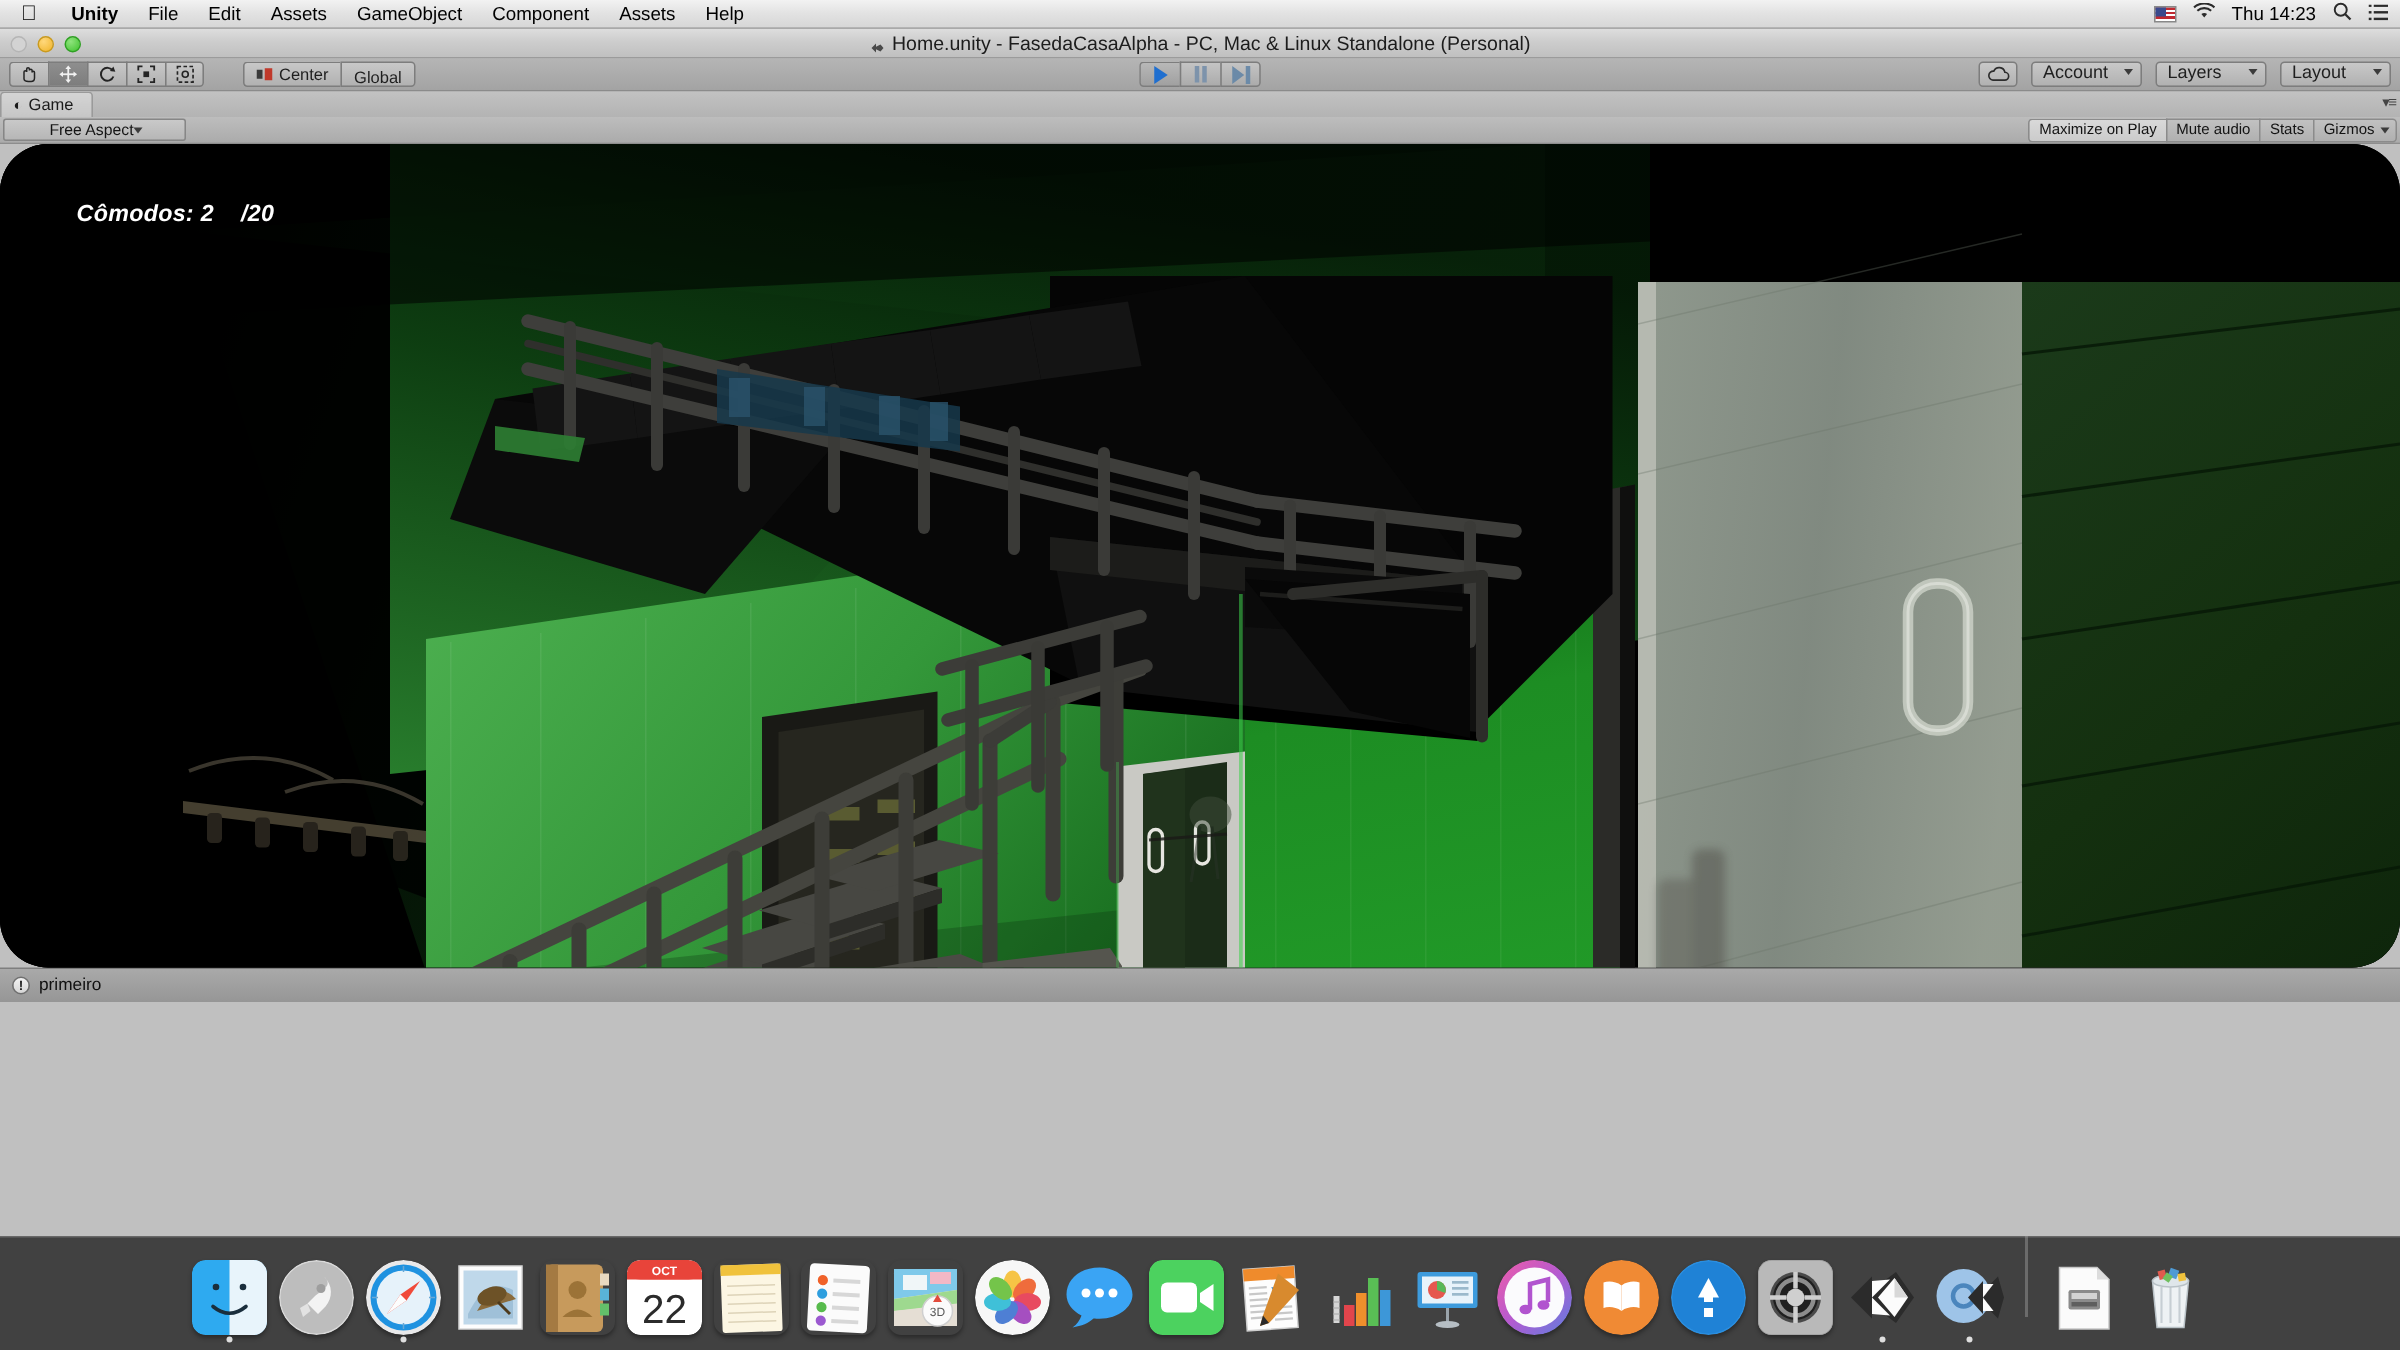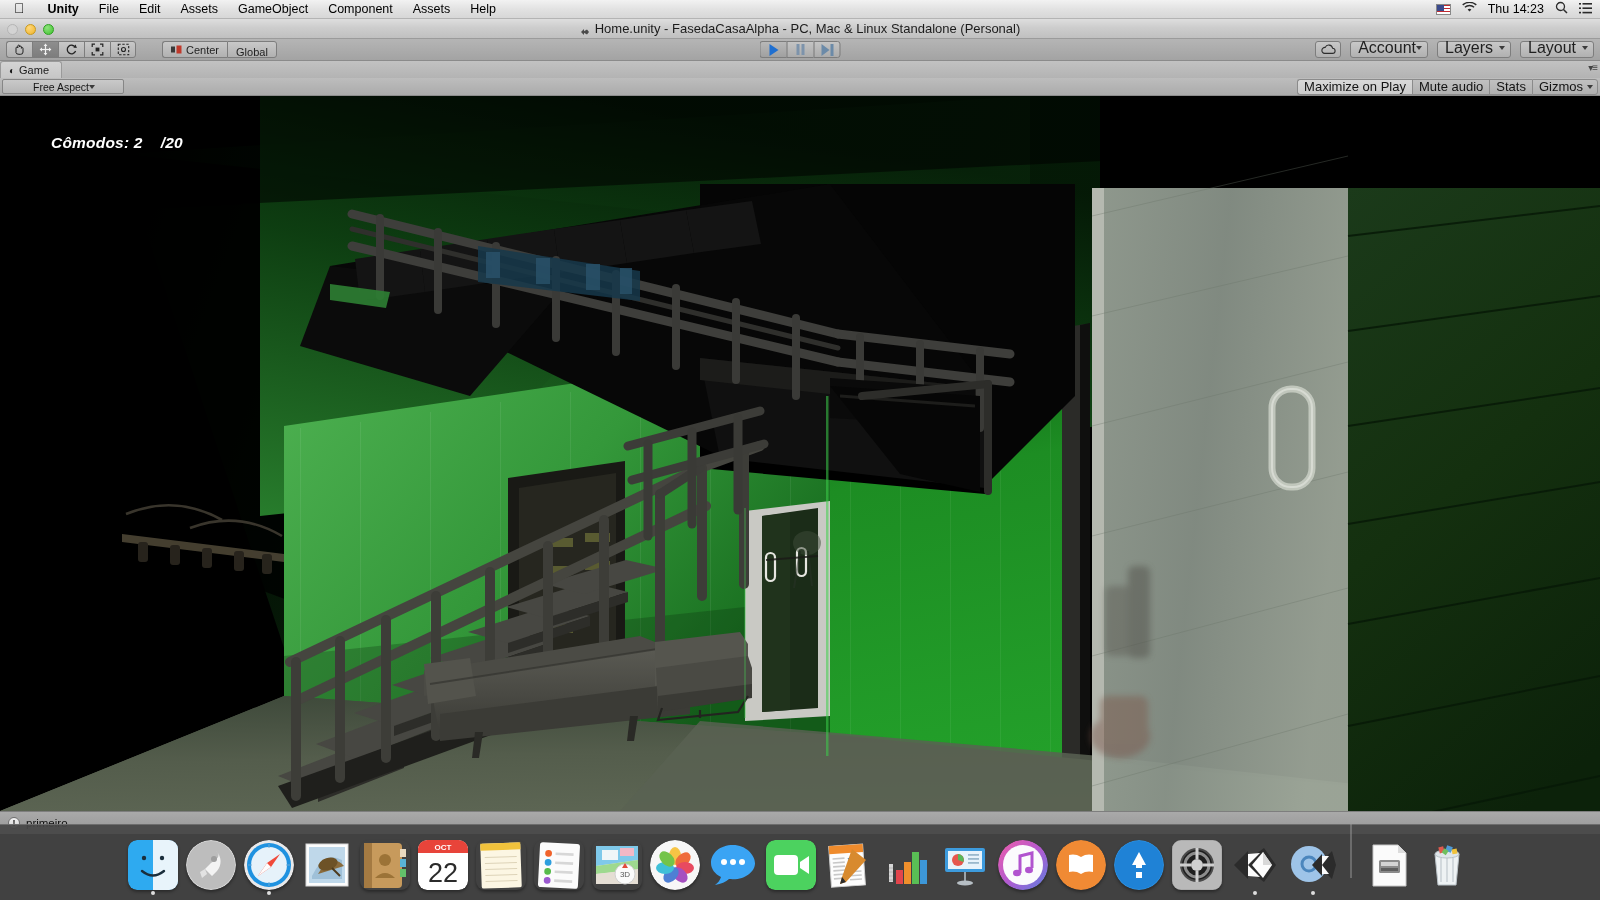--- a/index.html
+++ b/index.html
@@ -137,21 +137,21 @@
     width: 26px; height: 17px; border-radius: 3px;
     background: linear-gradient(to bottom, #c8c8c8, #b1b1b1);
     border: 1px solid #7d7d7d;
     display:flex; align-items:center; justify-content:center;
   }
   .dropbtn {
     height: 17px; min-width: 74px; border-radius: 3px;
     background: linear-gradient(to bottom, #c8c8c8, #b1b1b1);
     border: 1px solid #7d7d7d;
     display: flex; align-items: center; justify-content: space-between;
-    padding: 0 5px 4px 7px; font-size: 16px; color: #1f1f1f;
+    padding: 0 5px 4px 7px; font-size: 12px; color: #1f1f1f;
   }
   .caret { width:0;height:0;border-top:4px solid #3b3b3b;border-left:3.5px solid transparent;border-right:3.5px solid transparent; }
 
   
   #tabstrip {
     height: 17px;
     background: linear-gradient(to bottom, #c2c2c2, #b3b3b3);
     display: flex; align-items: flex-end;
     position: relative;
   }
@@ -179,33 +179,34 @@
   #aspect {
     width: 122px; height: 15px; border-radius: 2px;
     background: linear-gradient(to bottom, #c9c9c9, #b6b6b6);
     border: 1px solid #868686;
     display: flex; align-items: center; justify-content: center;
     padding: 0 4px 0 6px; font-size: 10.5px; color: #151515;
   }
   #gamebar-right { margin-left: auto; display: flex; align-items: stretch; height: 16px; }
   .gbtn {
     padding: 0 6px; display: flex; align-items: center;
-    font-size: 13px; color: #131313;
+    font-size: 10px; color: #131313;
     background: linear-gradient(to bottom, #c1c1c1, #b0b0b0);
     border: 1px solid #8b8b8b; border-right-width: 0;
   }
   .gbtn.first { border-radius: 3px 0 0 3px; background: linear-gradient(to bottom, #d9d9d9, #cbcbcb); }
   .gbtn.last  { border-radius: 0 3px 3px 0; border-right-width: 1px; padding-right: 4px; gap: 4px; }
 
   
   #gameview {
     position: relative;
-    width: 1600px; height: 715px;
+    width: 1600px; height: 549px;
     background: #000;
     overflow: hidden;
+    border-radius: 32px;
   }
   #scene { position:absolute; inset:0; }
   #overlay-hud {
     position: absolute; left: 24px; top: 20px;
     color: #fff; font-size: 15.5px; font-weight: bold; font-style: italic;
     font-family: "Liberation Sans", sans-serif;
     letter-spacing: 0.2px; white-space: pre;
     text-shadow: 0 1px 1px rgba(0,0,0,.8);
     z-index: 20;
   }

